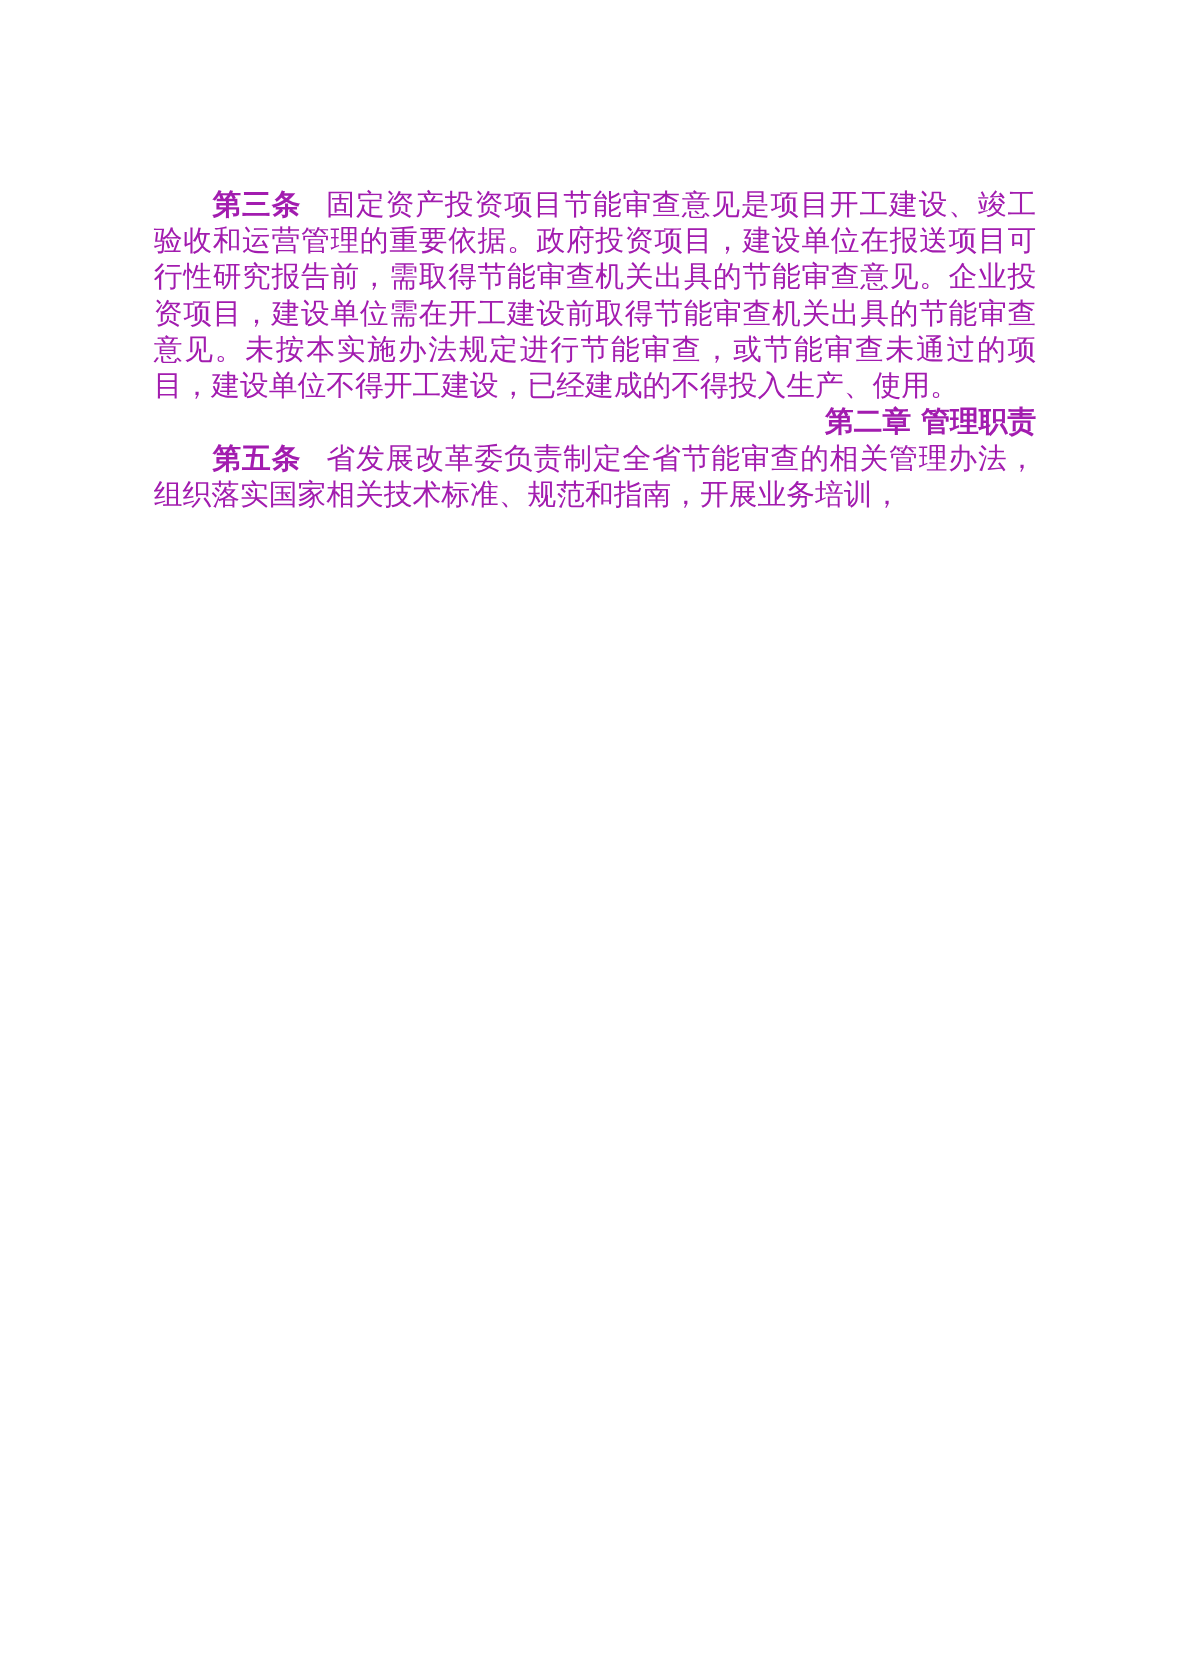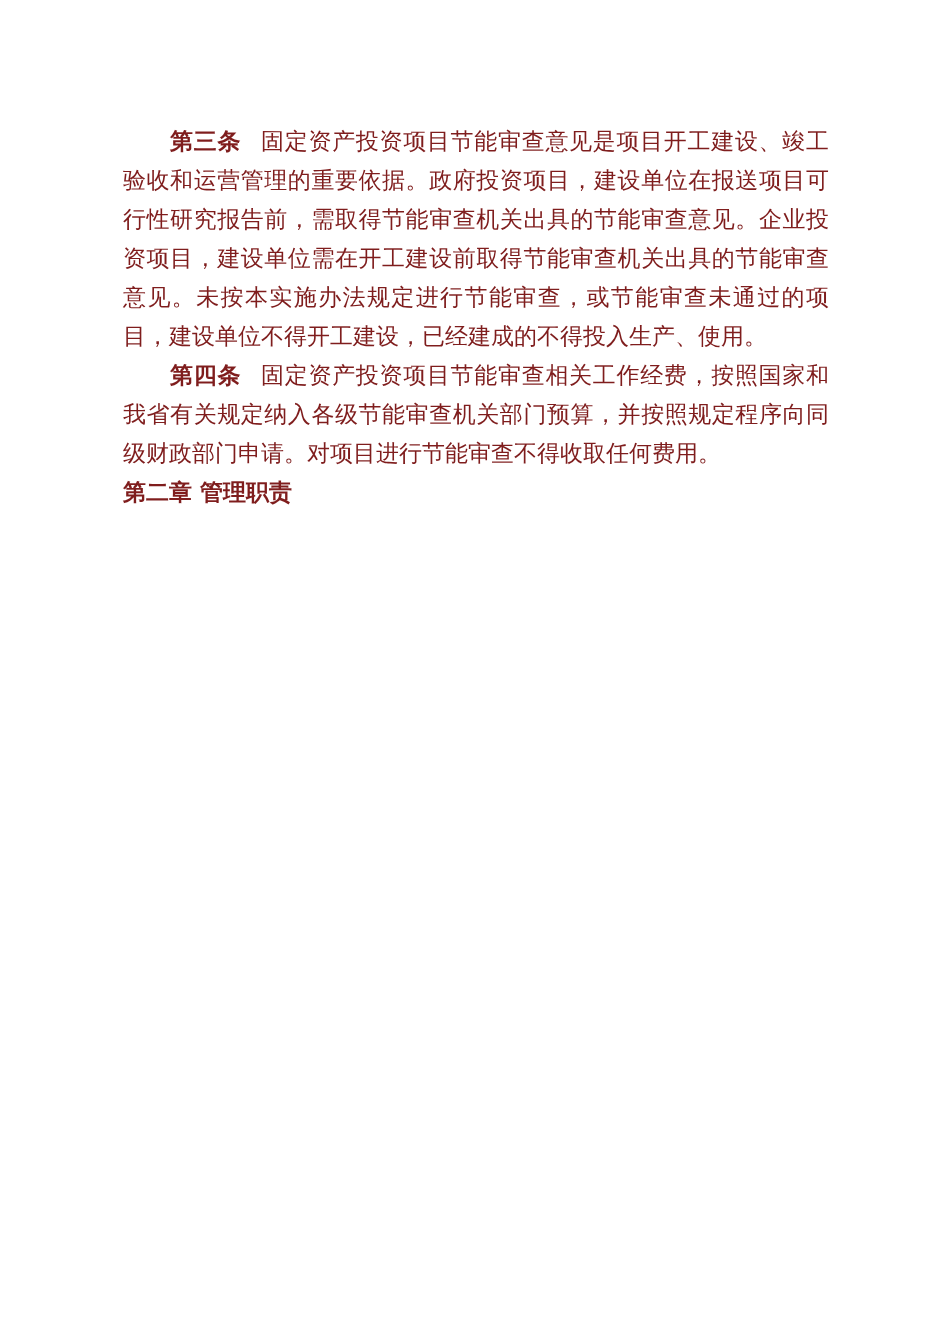--- a/index.html
+++ b/index.html
@@ -1,29 +1,29 @@
 <!DOCTYPE html>
 <html><head>
 <meta charset="utf-8">
 <style>
   html, body { margin: 0; padding: 0; background: #ffffff; }
   body { width: 950px; height: 1344px; position: relative; overflow: hidden; }
   .page {
-    position: absolute; left: 123px; top: 122px; width: 706px;
+    position: absolute; left: 123px; top: 150px; width: 706px;
     font-family: "DejaVu Serif", "Liberation Serif", serif;
-    font-size: 23px; color: #7f1d1d; line-height: 39px;
+    font-size: 23px; color: #a21caf; line-height: 29px;
     text-align: justify; text-justify: inter-character;
   }
   .para { margin: 0; text-indent: 47px; }
   .para .lead { font-family: "DejaVu Sans", "Liberation Sans", sans-serif; font-weight: bold; margin-right: 20px; }
   .heading {
-    margin: 0; text-align: left; text-indent: 0;
+    margin: 0; text-align: right; text-indent: 0;
     font-family: "DejaVu Sans", "Liberation Sans", sans-serif; font-weight: bold; font-size: 23px;
   }
 </style>
 </head>
 <body>
 
 <div class="page">
   <p class="para"><span class="lead">第三条</span><span>固定资产投资项目节能审查意见是项目开工建设、竣工验收和运营管理的重要依据。政府投资项目，建设单位在报送项目可行性研究报告前，需取得节能审查机关出具的节能审查意见。企业投资项目，建设单位需在开工建设前取得节能审查机关出具的节能审查意见。未按本实施办法规定进行节能审查，或节能审查未通过的项目，建设单位不得开工建设，已经建成的不得投入生产、使用。</span></p>
-  <p class="para"><span class="lead">第四条</span><span>固定资产投资项目节能审查相关工作经费，按照国家和我省有关规定纳入各级节能审查机关部门预算，并按照规定程序向同级财政部门申请。对项目进行节能审查不得收取任何费用。</span></p>
   <p class="heading">第二章 管理职责</p>
+  <p class="para"><span class="lead">第五条</span><span>省发展改革委负责制定全省节能审查的相关管理办法，组织落实国家相关技术标准、规范和指南，开展业务培训，</span></p>
 </div>
 
 </body></html>

